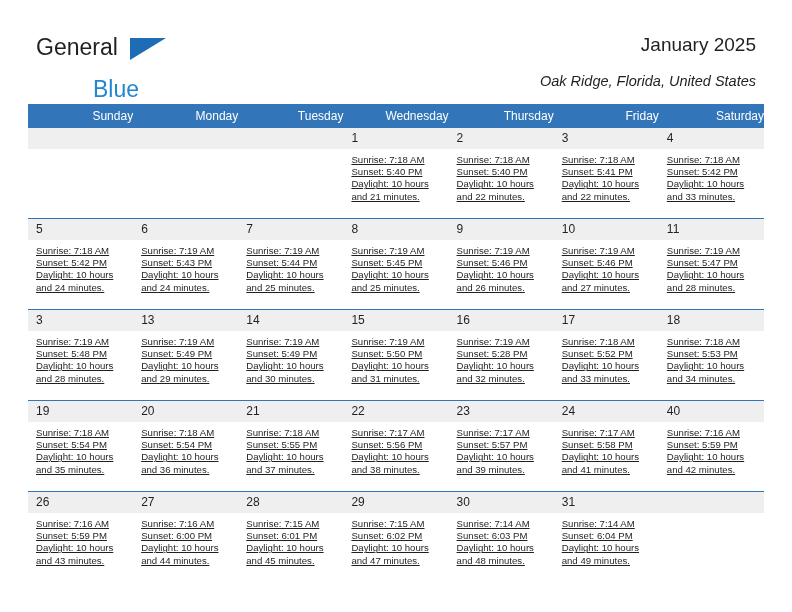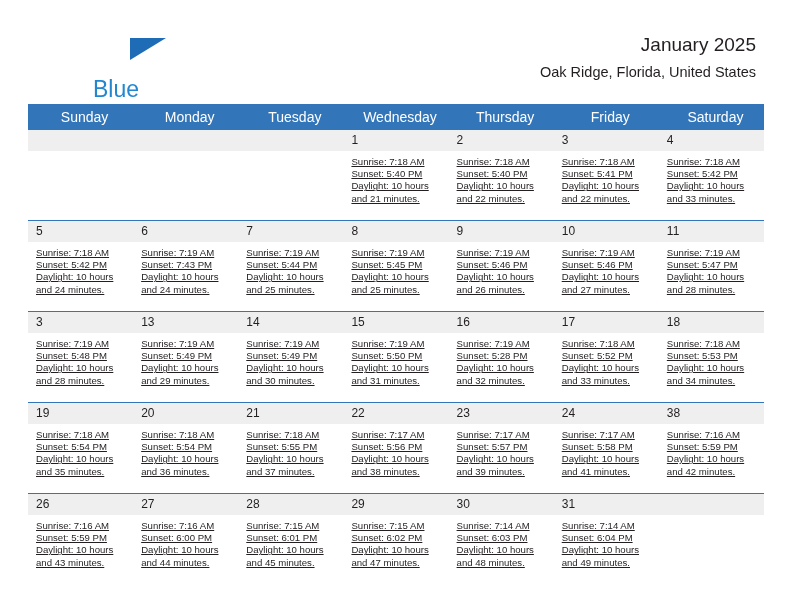--- a/index.html
+++ b/index.html
@@ -73,39 +73,40 @@
   .cal-title {
     font-size: 19px;
     color: #231f20;
     line-height: 34px;
     white-space: nowrap;
   }
   .cal-subtitle {
     font-size: 14.5px;
     color: #231f20;
     line-height: 20px;
-    margin-top: 0;
+    margin-top: 9px;
     white-space: nowrap;
+    font-style: italic;
   }
 
   
   .calendar {
     position: absolute;
     left: 28px;
     top: 104px;
     width: 736px;
     border-collapse: collapse;
     table-layout: fixed;
   }
   .calendar th {
     background: #3275b9;
     color: #ffffff;
-    font-size: 14px;
+    font-size: 12px;
     font-weight: normal;
-    text-align: center;
+    text-align: right;
     padding: 5px 0 5px 8px;
     height: 11px;
     border: none;
   }
   .calendar td {
     vertical-align: top;
     padding: 0;
     border: none;
     border-top: 1.5px solid #3275b9;
     height: 90px;
@@ -137,20 +138,21 @@
 </style>
 </head>
 <body>
 
 <div class="page">
 
   <div class="header">
 
     <div class="brand">
       <div class="brand-row1">
+        <span>General</span>
         <span class="brand-tri"></span>
       </div>
       <div class="brand-row2">Blue</div>
     </div>
 
     <div class="title-block">
       <div class="cal-title">January 2025</div>
       <div class="cal-subtitle">Oak Ridge, Florida, United States</div>
     </div>
 
@@ -223,21 +225,21 @@
               <div>Sunrise: 7:18 AM</div>
               <div>Sunset: 5:42 PM</div>
               <div>Daylight: 10 hours</div>
               <div>and 24 minutes.</div>
             </div>
           </td>
           <td>
             <div class="daynum">6</div>
             <div class="details">
               <div>Sunrise: 7:19 AM</div>
-              <div>Sunset: 7:43 PM</div>
+              <div>Sunset: 5:43 PM</div>
               <div>Daylight: 10 hours</div>
               <div>and 24 minutes.</div>
             </div>
           </td>
           <td>
             <div class="daynum">7</div>
             <div class="details">
               <div>Sunrise: 7:19 AM</div>
               <div>Sunset: 5:44 PM</div>
               <div>Daylight: 10 hours</div>
@@ -395,21 +397,21 @@
           <td>
             <div class="daynum">24</div>
             <div class="details">
               <div>Sunrise: 7:17 AM</div>
               <div>Sunset: 5:58 PM</div>
               <div>Daylight: 10 hours</div>
               <div>and 41 minutes.</div>
             </div>
           </td>
           <td>
-            <div class="daynum">38</div>
+            <div class="daynum">40</div>
             <div class="details">
               <div>Sunrise: 7:16 AM</div>
               <div>Sunset: 5:59 PM</div>
               <div>Daylight: 10 hours</div>
               <div>and 42 minutes.</div>
             </div>
           </td>
         </tr>
         <tr class="week-row">
           <td>

